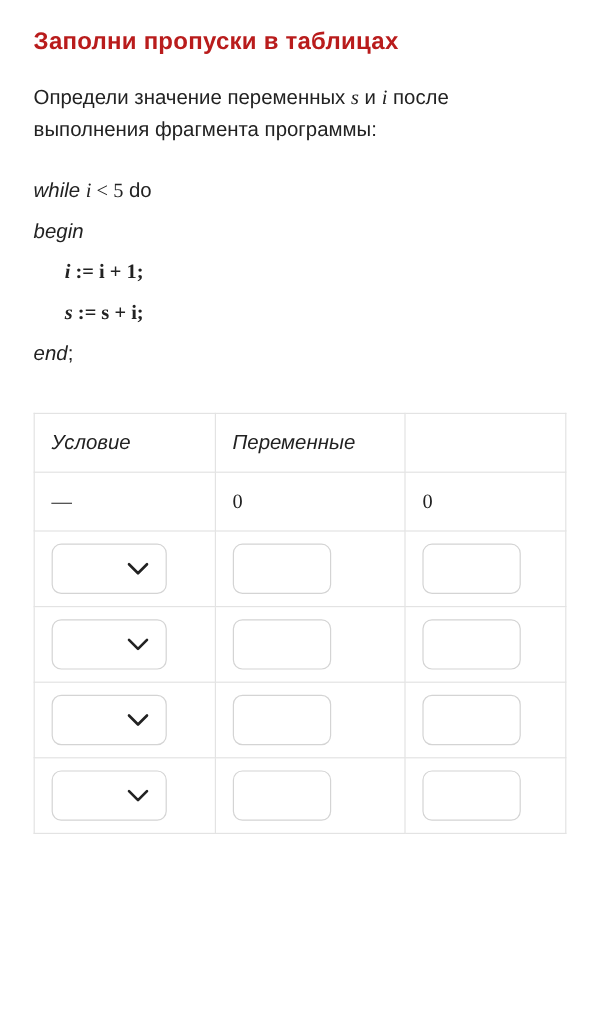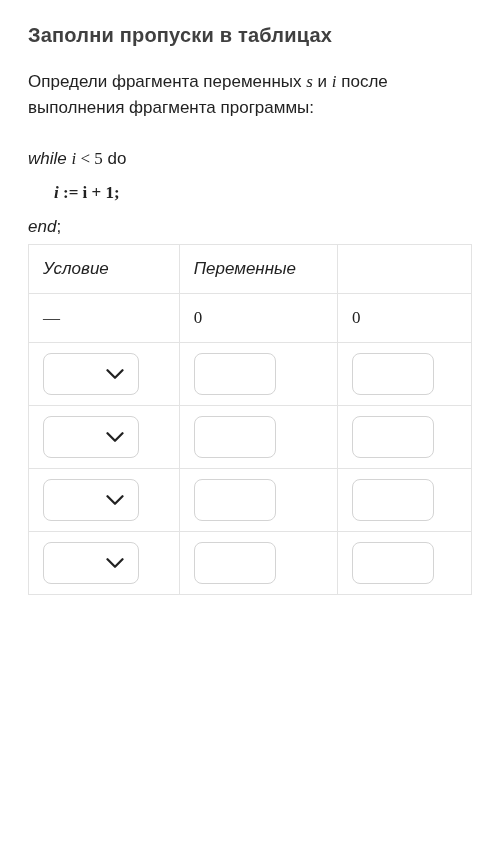--- a/index.html
+++ b/index.html
@@ -5,21 +5,21 @@
   * { box-sizing: border-box; }
   body {
     margin: 0;
     padding: 24px 28px;
     font-family: Arial, Helvetica, sans-serif;
     color: #222;
     background: #fff;
     width: 500px;
   }
   h2.title {
-    color: #404040;
+    color: #b91c1c;
     font-size: 20px;
     font-weight: 700;
     margin: 0 0 22px 0;
     letter-spacing: 0.2px;
   }
   .intro {
     font-size: 17px;
     line-height: 1.55;
     margin: 0 0 20px 0;
   }
@@ -33,20 +33,21 @@
   .math { font-family: "Times New Roman", Georgia, serif; }
   .mi { font-style: italic; }
   .label {
     font-weight: 700;
     margin-right: 2px;
   }
 
   table.trace {
     border-collapse: collapse;
     width: 100%;
+    margin-top: 32px;
     font-size: 17px;
     border-radius: 26px;
   }
   table.trace th, table.trace td {
     border: 1px solid #e3e3e3;
     padding: 14px 14px;
     text-align: left;
     vertical-align: middle;
     background: #fff;
     font-weight: 400;
@@ -87,29 +88,35 @@
     font-size: 16px;
   }
   table.trace td.ctl { padding: 10px 14px; }
 </style>
 </head>
 <body>
 
 <h2 class="title">Заполни пропуски в таблицах</h2>
 
 <p class="intro">
-  <span>Определи фрагмента переменных </span><span class="math mi">s</span><span> и </span><span class="math mi">i</span><span> после выполнения фрагмента программы:</span>
+  <span>Определи значение переменных </span><span class="math mi">s</span><span> и </span><span class="math mi">i</span><span> после выполнения фрагмента программы:</span>
 </p>
 
 <div class="code-block">
   <p class="line">
     <span class="kw">while </span><span class="math"><span class="mi">i</span><span> &lt; 5</span></span><span> do</span>
   </p>
+  <p class="line">
+    <span class="kw">begin</span>
+  </p>
   <p class="line indent">
     <span class="math"><span class="mi">i</span><span> := i + 1;</span></span>
+  </p>
+  <p class="line indent">
+    <span class="math"><span class="mi">s</span><span> := s + i;</span></span>
   </p>
   <p class="line">
     <span class="kw">end</span><span>;</span>
   </p>
 </div>
 
 <table class="trace">
   <thead>
     <tr>
       <th>Условие</th>

